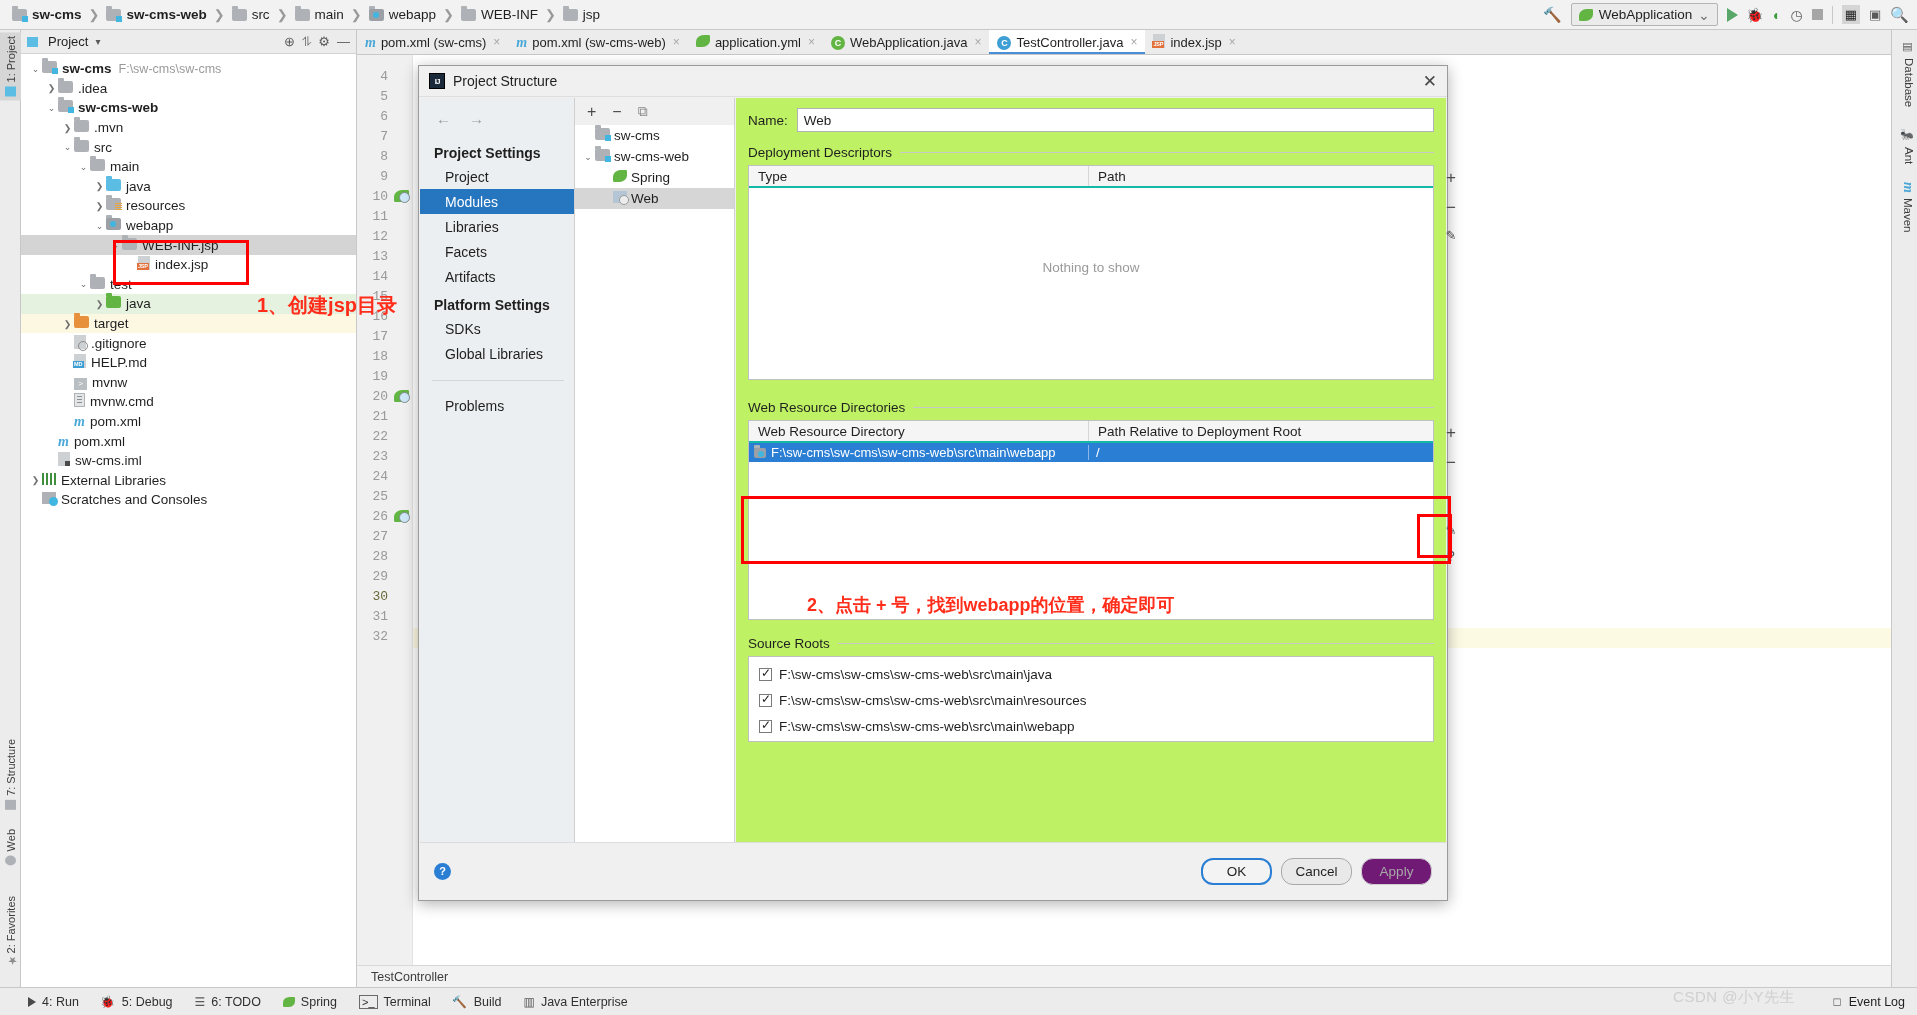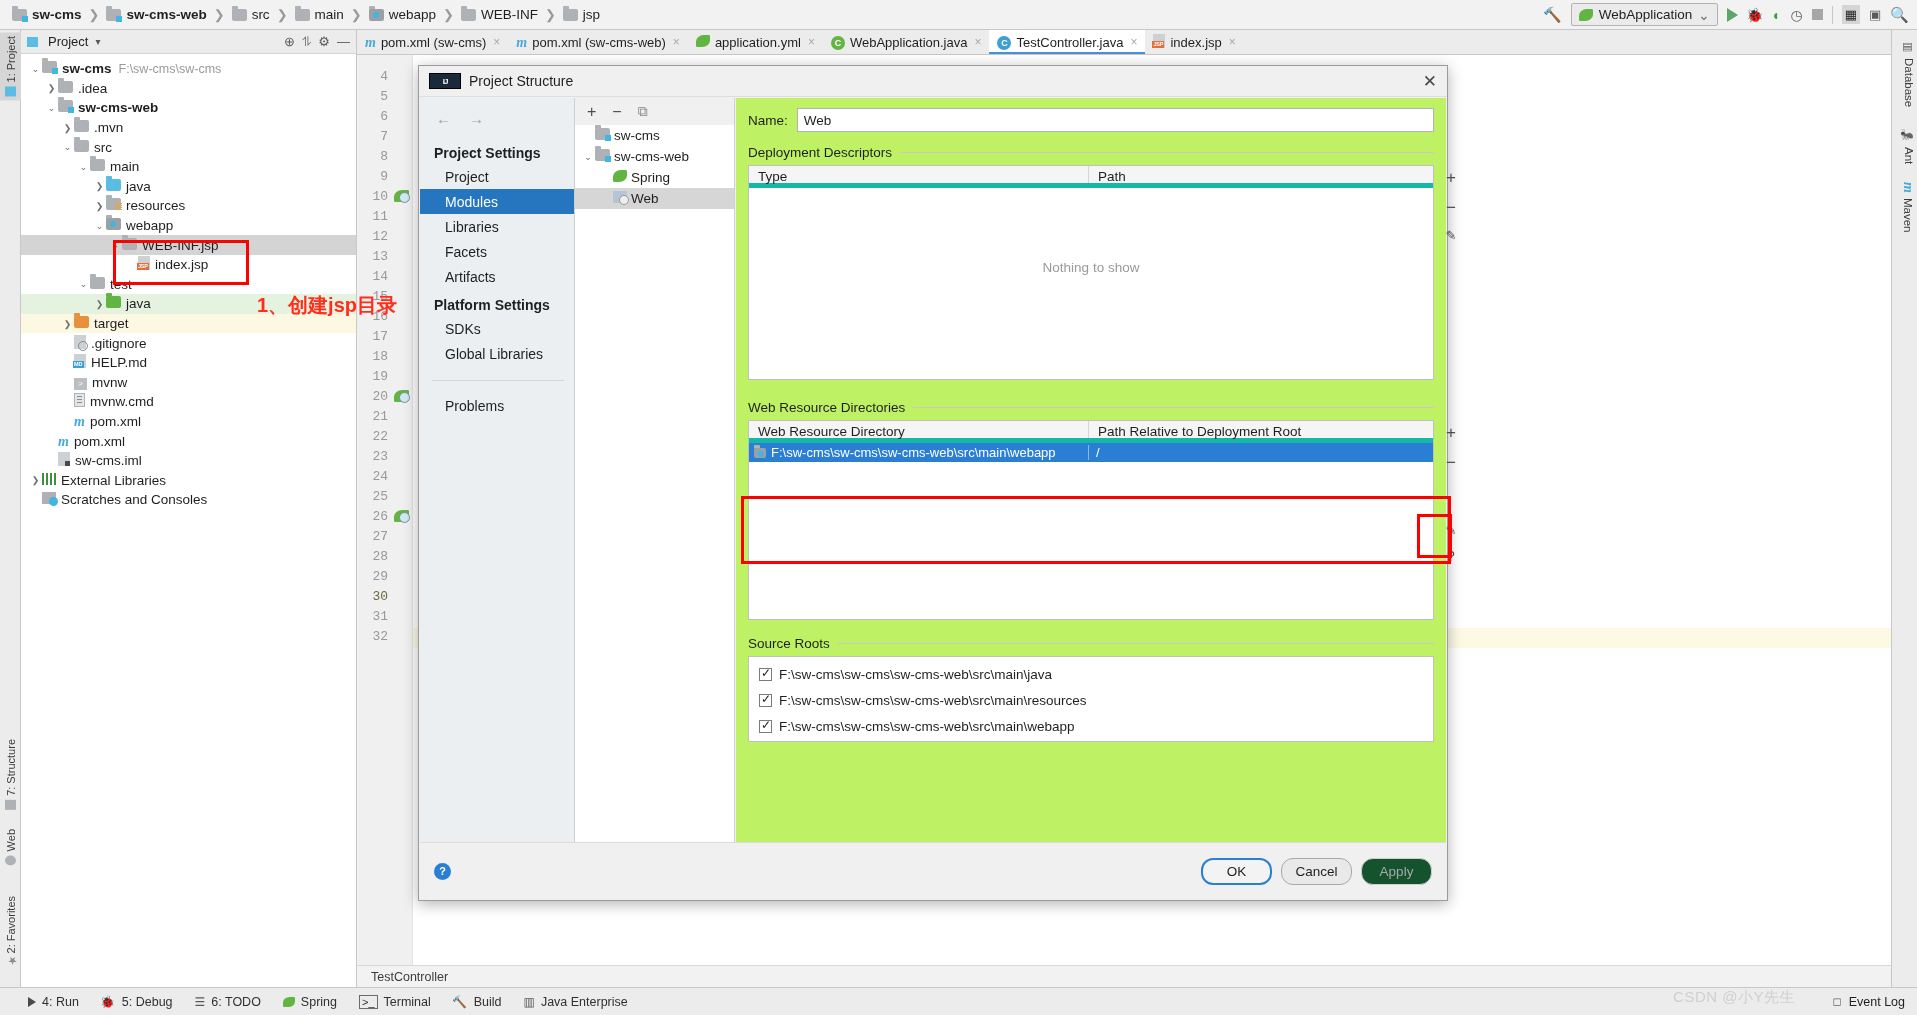--- a/index.html
+++ b/index.html
@@ -139,21 +139,21 @@
   .bb { display:flex; align-items:center; gap:6px; font-size:12.5px; color:#303030; }
   .bottomright { margin-left:auto; display:flex; align-items:center; gap:7px; padding-right:12px; }
   .watermark { position:absolute; right:122px; bottom:8px; font-size:15px; color:#cfcfcf;
      font-family:"Liberation Sans",sans-serif; letter-spacing:.5px; }
 
   
   .dlg { position:absolute; left:418px; top:65px; width:1030px; height:836px;
      background:#f0f0f0; border:1px solid #9b9b9b; box-shadow:0 3px 14px rgba(0,0,0,.30); }
   .dlgtitle { height:31px; display:flex; align-items:center; padding:0 10px; gap:8px;
      border-bottom:1px solid #dedede; background:#f0f0f0; }
-  .ij-ico { width:32px;height:16px;background:#1b2a3a;color:#fff;font-size:8px;font-weight:bold;
+  .ij-ico { width:16px;height:16px;background:#1b2a3a;color:#fff;font-size:8px;font-weight:bold;
      text-align:center;line-height:16px;letter-spacing:-1px;border:1px solid #000;}
   .dlgtitle .t { font-size:14px; }
   .dlgclose { margin-left:auto; font-size:17px; color:#4a4a4a; line-height:1; }
 
   .dlgnav { position:absolute; left:1px; top:32px; width:155px; bottom:58px;
       background:#eceff1; border-right:1px solid #cfcfcf; }
   .navarrows { display:flex; gap:18px; padding:12px 0 10px 16px; color:#9a9a9a; font-size:15px; }
   .navgrp { font-weight:bold; font-size:14px; padding:8px 0 3px 14px; }
   .navitem { height:25px; display:flex; align-items:center; padding-left:25px; font-size:14px; }
   .navitem.sel { background:#2675bf; color:#fff; }
@@ -170,21 +170,21 @@
 
   .dlgmain { position:absolute; left:317px; top:32px; right:1px; bottom:58px; background:#bef264;
       padding:10px 12px 0 12px; }
   .namerow { display:flex; align-items:center; gap:9px; margin-bottom:13px; }
   .namerow label { font-size:13.5px; }
   .textfield { flex:1; height:24px; background:#fff; border:1px solid #b0b4b7; padding:0 6px;
       display:flex; align-items:center; font-size:13.5px; }
   .grouphdr { display:flex; align-items:center; gap:8px; font-size:13.5px; margin-bottom:5px; }
   .grouphdr .ln { flex:1; height:1px; background:#c9c9c9; }
   .tablebox { background:#fff; border:1px solid #c0c0c0; position:relative; }
-  .thead { height:22px; display:flex; background:#f5f5f5; border-bottom:5px solid #14b8a6; font-size:13.5px; }
+  .thead { height:22px; display:flex; background:#f5f5f5; border-bottom:2px solid #14b8a6; font-size:13.5px; }
   .th { padding:3px 9px; }
   .th.col1 { width:340px; border-right:1px solid #d6d6d6; }
   .empty { text-align:center; color:#9a9a9a; font-size:13.5px; padding-top:72px; }
   .sidebtns { position:absolute; right:-32px; top:0; width:30px; display:flex; flex-direction:column;
       align-items:center; gap:10px; color:#4b4b4b; font-size:17px; padding-top:3px; }
   .btn {
       height:24px; padding:0 12px; background:#e7e7e7; border:1px solid #adadad; border-radius:2px;
       font-size:13.5px; display:inline-flex; align-items:center; }
   .trow { height:19px; display:flex; align-items:center; font-size:13px; }
   .trow.sel { background:#2a7fd4; color:#fff; }
@@ -195,21 +195,21 @@
   .cb { width:13px; height:13px; border:1px solid #7a7a7a; background:#fff; position:relative; }
   .cb::after { content:"✓"; position:absolute; left:1px; top:-3px; font-size:12px; color:#1f1f1f; }
   .dlgfoot { position:absolute; left:1px; right:1px; bottom:1px; height:57px; background:#f0f0f0;
       border-top:1px solid #dcdcdc; display:flex; align-items:center; padding:0 14px; }
   .help-ico { width:17px;height:17px;border-radius:50%;background:#2a7fd4;color:#fff;font-size:11px;
       text-align:center;line-height:17px;font-weight:bold; }
   .footbtns { margin-left:auto; display:flex; gap:9px; }
   .dbtn { width:71px; height:27px; border:1px solid #a8a8a8; background:#e9e9e9; border-radius:12px;
       font-size:13.5px; display:flex; align-items:center; justify-content:center; }
   .dbtn.primary { border:2px solid #2a7fd4; background:#f3f3f3; }
-  .dbtn.disabled { color:#a8a8a8; border-color:#cfcfcf; background:#14532d; }
+  .dbtn.disabled { color:#a8a8a8; border-color:#cfcfcf; background:#701a75; }
 
   
   .redbox { position:absolute; border:3px solid #ff0000; pointer-events:none; }
   .redtext { position:absolute; color:#ff2d1a; font-weight:bold; white-space:nowrap; }
 </style>
 </head>
 <body>
 
 <div id="app">
 
@@ -661,20 +661,21 @@
         <div class="dbtn disabled">Apply</div>
       </div>
     </div>
   </div>
 
   <div class="redbox" style="left:113px; top:240px; width:136px; height:45px;"></div>
   <div class="redtext" style="left:257px; top:292px; font-size:20px;">1、创建jsp目录</div>
 
   <div class="redbox" style="left:741px; top:496px; width:710px; height:68px;"></div>
   <div class="redbox" style="left:1417px; top:514px; width:35px; height:44px;"></div>
+  <div class="redtext" style="left:807px; top:593px; font-size:18px;">2、点击 + 号，找到webapp的位置，确定即可</div>
 
   <div class="bottombar">
     <div class="bb">
       <span class="ico play-tri" style="border-left-width:8px;border-top-width:5px;border-bottom-width:5px;border-left-color:#4a4a4a;"></span>
       <span>4: Run</span>
     </div>
     <div class="bb">
       <span style="font-size:12px;">🐞</span>
       <span>5: Debug</span>
     </div>

